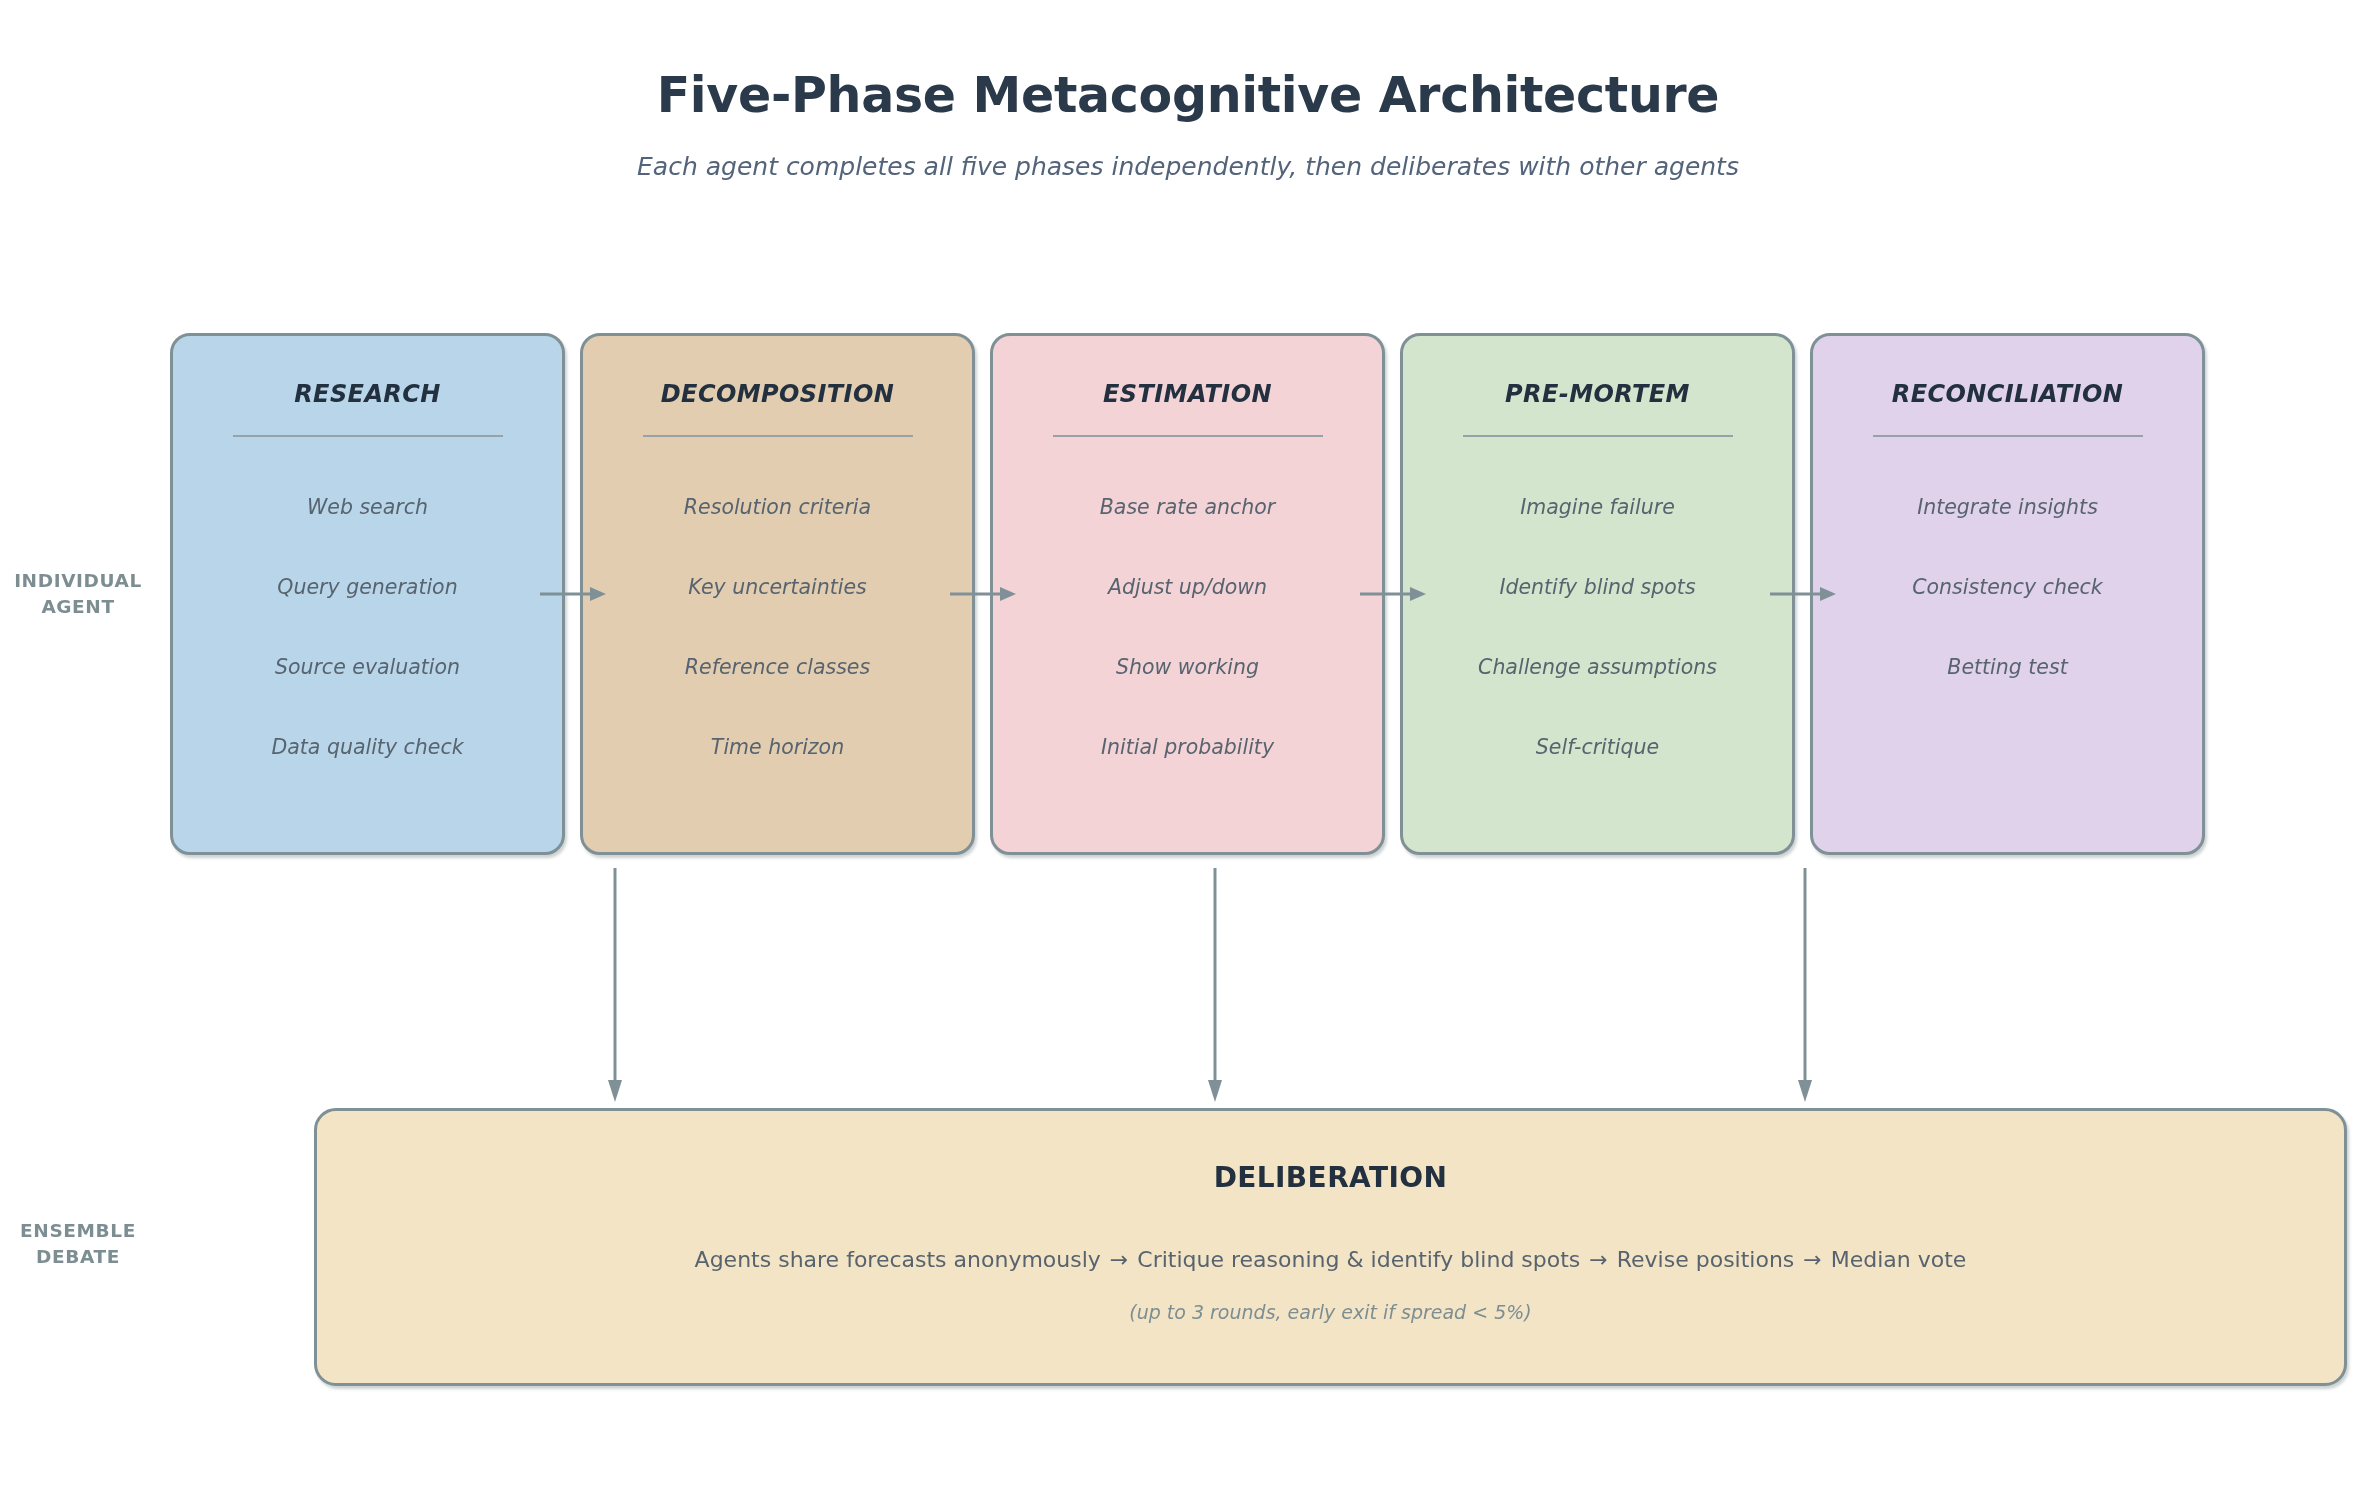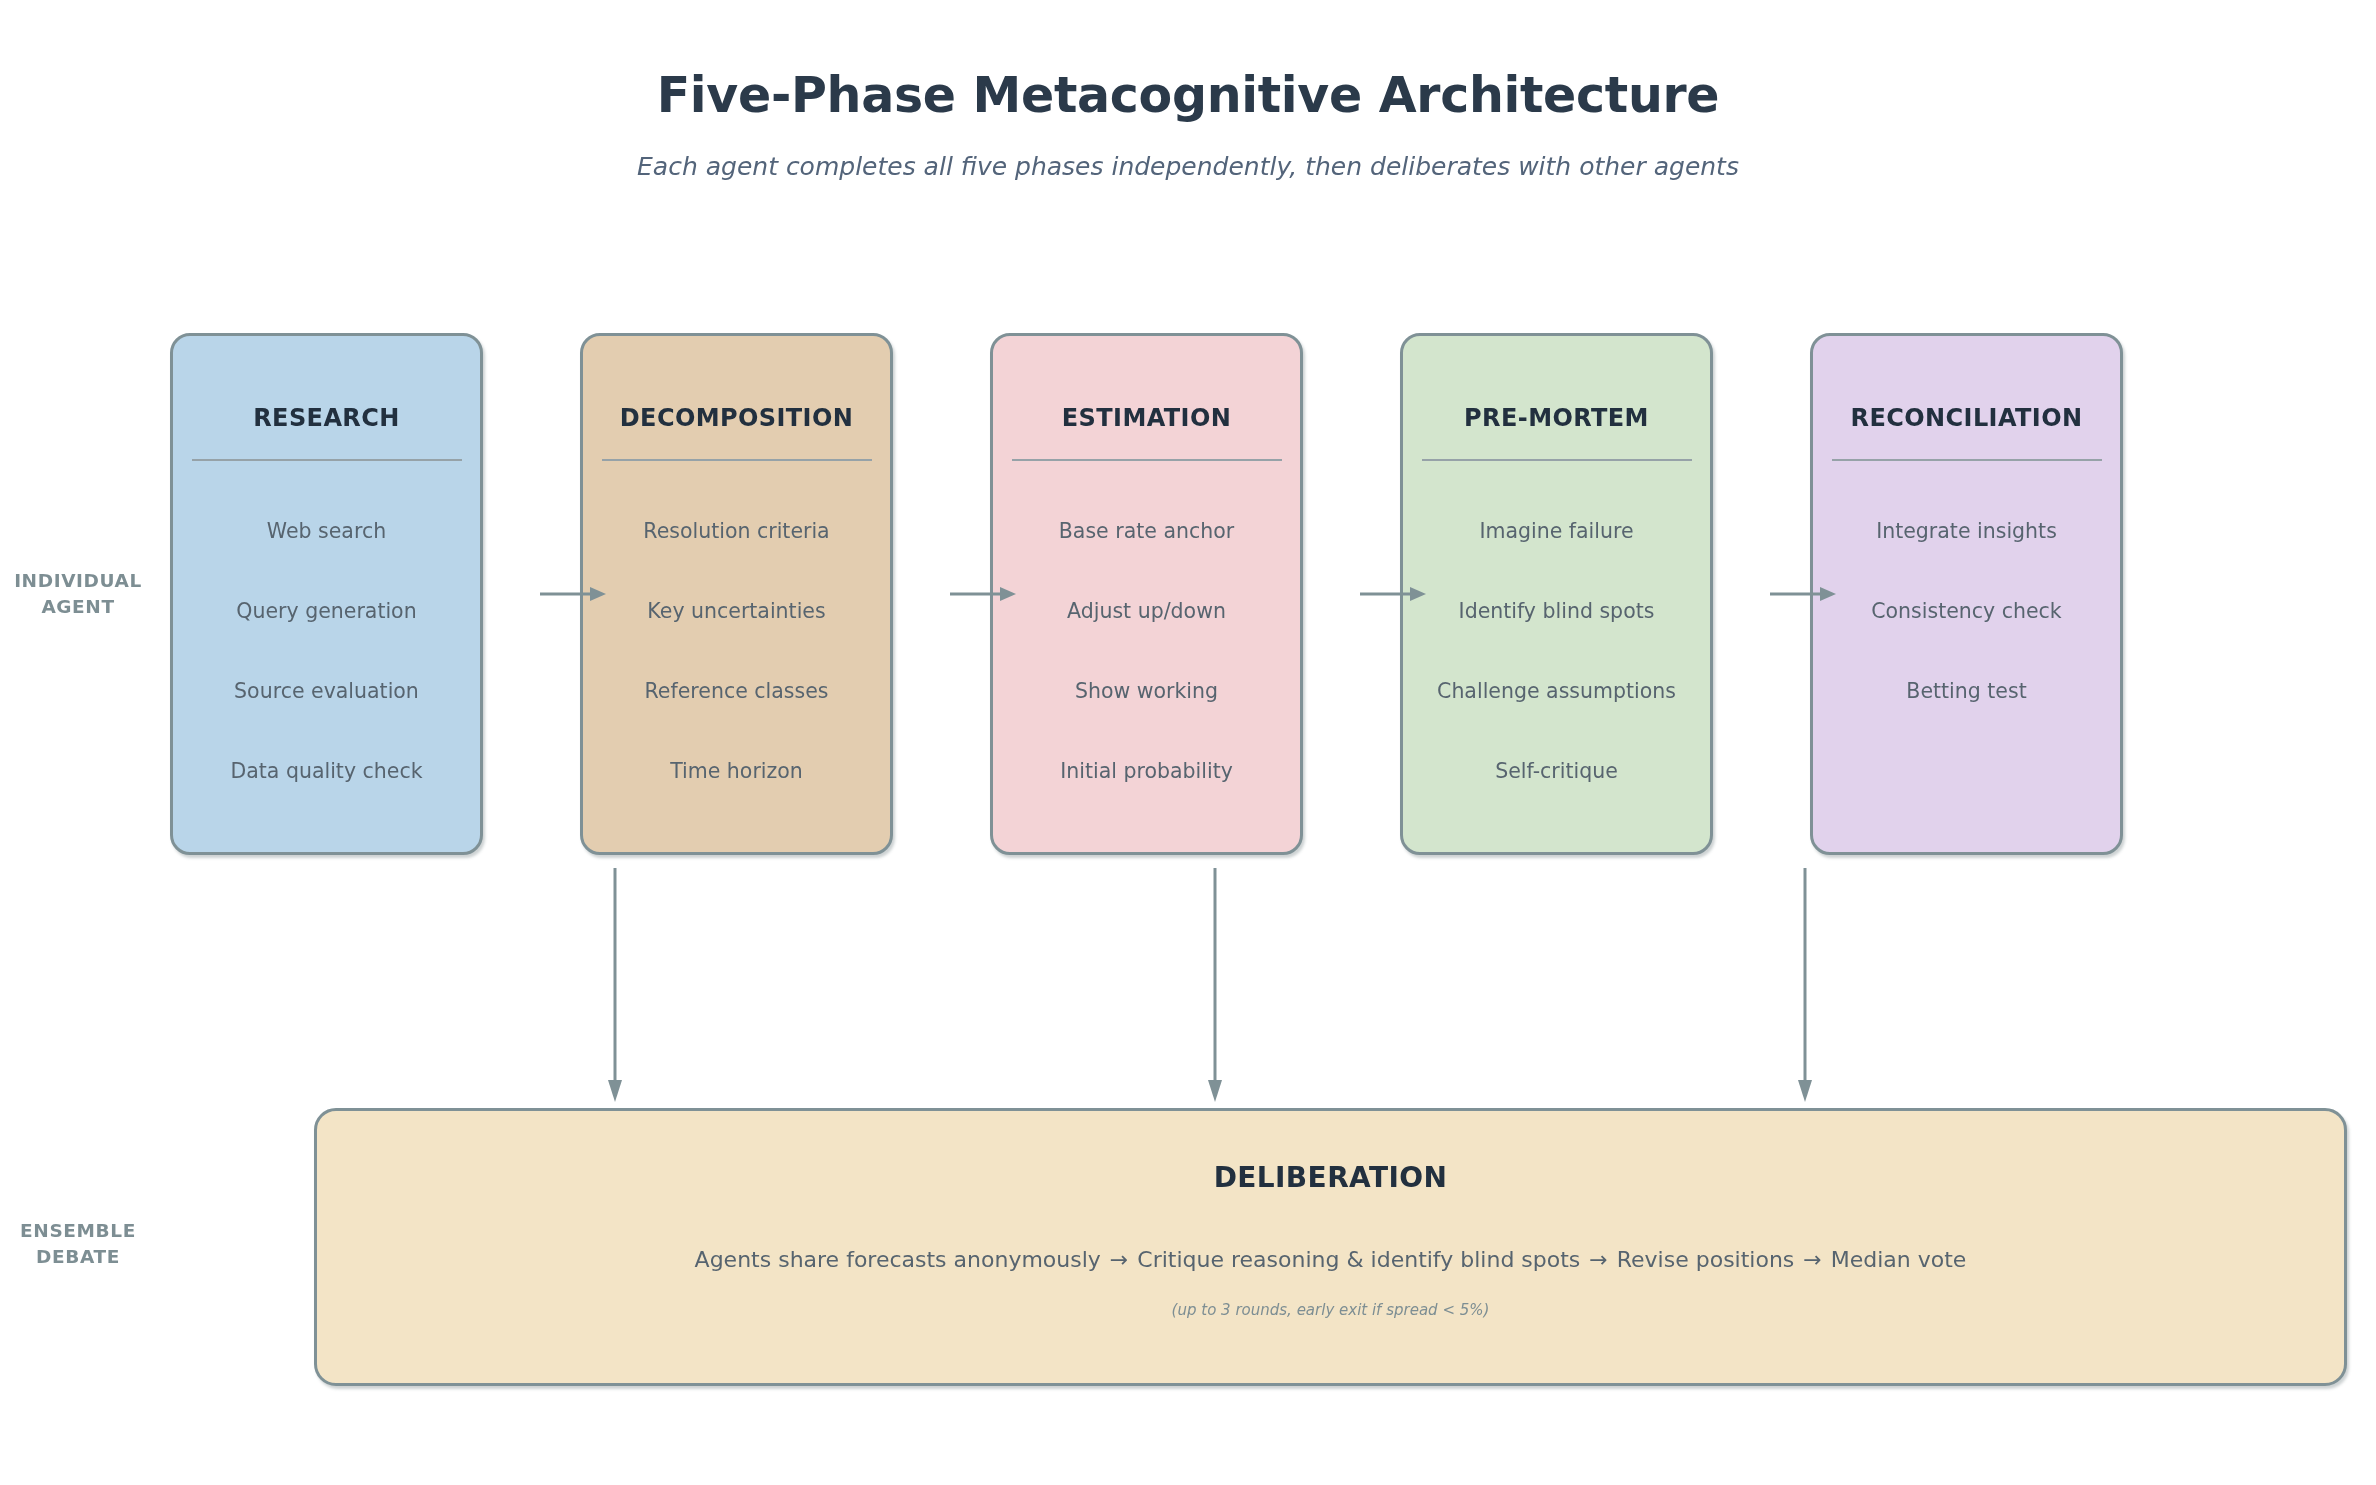--- a/index.html
+++ b/index.html
@@ -55,26 +55,27 @@
     letter-spacing: 0.6px;
     line-height: 1.38;
   }
   #row-label-individual { left: -12px; top: 568px; }
   #row-label-ensemble   { left: -12px; top: 1218px; }
 
   
   .phase-card {
     position: absolute;
     top: 333px;
-    width: 313px;
+    width: 395px;
     height: 522px;
     border: 3px solid #7f9196;
     border-radius: 20px;
     box-shadow: 2px 3px 3px rgba(90,105,110,0.30);
-    padding-top: 68px;
+    padding-top: 44px;
+    font-style: italic;
   }
 
   #phase-card-0 { left: 170px;  background: #b9d5e9; }
   #phase-card-1 { left: 580px;  background: #e3cdb0; }
   #phase-card-2 { left: 990px;  background: #f3d3d6; }
   #phase-card-3 { left: 1400px; background: #d3e5cd; }
   #phase-card-4 { left: 1810px; background: #e1d2ec; }
 
   .phase-title {
     text-align: center;
@@ -152,21 +153,21 @@
     color: #57646f;
     margin-top: 53px;
   }
   #deliberation-steps .step-arrow {
     padding: 0 9px;
     color: #57646f;
   }
 
   #deliberation-note {
     text-align: center;
-    font-size: 15px;
+    font-size: 19px;
     font-style: italic;
     color: #7d8e93;
     margin-top: 29px;
   }
 </style>
 </head>
 <body>
 
 <div id="stage">
 

